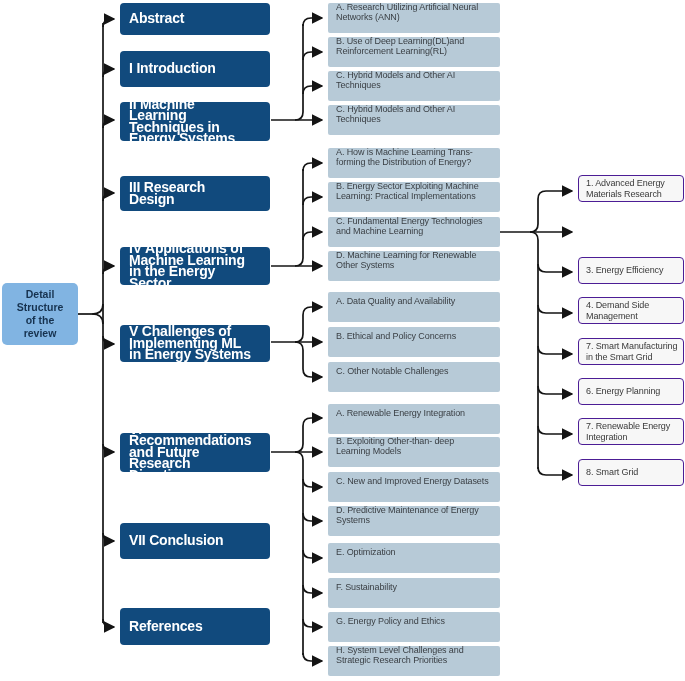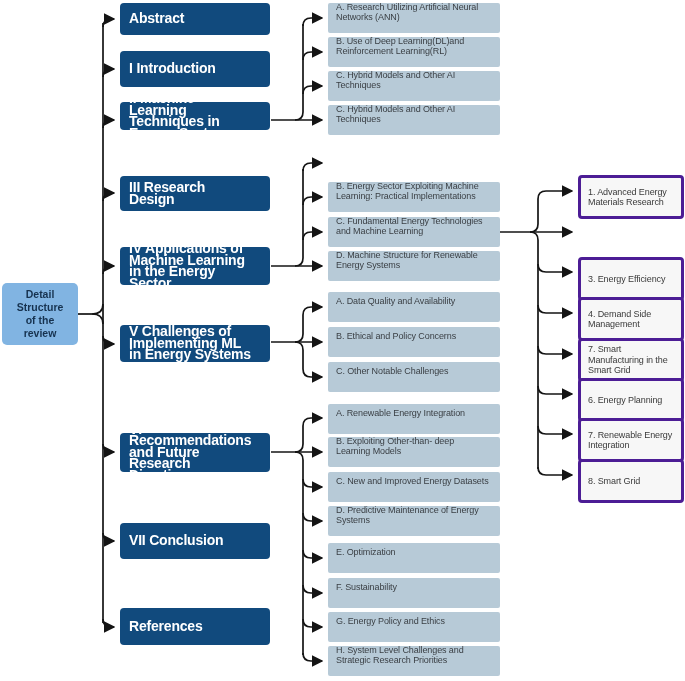--- a/index.html
+++ b/index.html
@@ -17,21 +17,21 @@
   .sec{
     left:120px;width:150px;background:#114a7d;border-radius:4px;color:#ffffff;
     font-weight:700;font-size:14px;line-height:11.5px;letter-spacing:-0.2px;
     padding:2px 16px 2px 9px;
   }
   .sub{
     left:328px;width:172px;height:30px;background:#b7cad7;border-radius:2px;color:#3a3f44;
     font-size:9px;line-height:10.5px;letter-spacing:-0.1px;padding:2px 10px 14px 8px;
   }
   .topic{
-    left:578px;width:106px;height:44px;background:#f7f7f7;border:3px solid #4c1d95;
+    left:578px;width:106px;height:27px;background:#f7f7f7;border:1px solid #4c1d95;
     border-radius:4px;color:#3a3a3a;font-size:9px;line-height:10.5px;
     letter-spacing:-0.1px;padding:2px 5px 2px 7px;
   }
   path.w{fill:none;stroke:#141414;stroke-width:1.7px;}
 </style>
 </head>
 <body>
 
 <div class="canvas">
 
@@ -96,36 +96,37 @@
       <path class="w" marker-end="url(#arr)" d="M538,386 Q538,394 546,394 H572"></path>
       <path class="w" marker-end="url(#arr)" d="M538,426 Q538,434 546,434 H572"></path>
       <path class="w" marker-end="url(#arr)" d="M538,467 Q538,475 546,475 H572"></path>
     </g>
   </svg>
 
   <div class="node root">Detail Structure of the review</div>
 
   <div class="node sec" style="top:3px;height:32px">Abstract</div>
   <div class="node sec" style="top:51px;height:36px">I Introduction</div>
-  <div class="node sec" style="top:102px;height:28px">II Machine Learning Techniques in Energy Systems</div>
+  <div class="node sec" style="top:102px;height:39px">II Machine Learning Techniques in Energy Systems</div>
   <div class="node sec" style="top:176px;height:35px">III Research Design</div>
   <div class="node sec" style="top:247px;height:38px">IV Applications of Machine Learning in the Energy Sector</div>
   <div class="node sec" style="top:325px;height:37px">V Challenges of Implementing ML in Energy Systems</div>
   <div class="node sec" style="top:433px;height:39px">VI Recommendations and Future Research Directions</div>
   <div class="node sec" style="top:523px;height:36px">VII Conclusion</div>
   <div class="node sec" style="top:608px;height:37px">References</div>
 
   <div class="node sub" style="top:3px">A. Research Utilizing Artificial Neural Networks (ANN)</div>
   <div class="node sub" style="top:37px">B. Use of Deep Learning(DL)and Reinforcement Learning(RL)</div>
   <div class="node sub" style="top:71px">C. Hybrid Models and Other AI Techniques</div>
   <div class="node sub" style="top:105px">C. Hybrid Models and Other AI Techniques</div>
 
+  <div class="node sub" style="top:148px">A. How is Machine Learning Trans- forming the Distribution of Energy?</div>
   <div class="node sub" style="top:182px">B. Energy Sector Exploiting Machine Learning: Practical Implementations</div>
   <div class="node sub" style="top:217px">C. Fundamental Energy Technologies and Machine Learning</div>
-  <div class="node sub" style="top:251px">D. Machine Structure for Renewable Energy Systems</div>
+  <div class="node sub" style="top:251px">D. Machine Learning for Renewable Other Systems</div>
 
   <div class="node sub" style="top:292px">A. Data Quality and Availability</div>
   <div class="node sub" style="top:327px">B. Ethical and Policy Concerns</div>
   <div class="node sub" style="top:362px">C. Other Notable Challenges</div>
 
   <div class="node sub" style="top:404px">A. Renewable Energy Integration</div>
   <div class="node sub" style="top:437px">B. Exploiting Other-than- deep Learning Models</div>
   <div class="node sub" style="top:472px">C. New and Improved Energy Datasets</div>
   <div class="node sub" style="top:506px">D. Predictive Maintenance of Energy Systems</div>
   <div class="node sub" style="top:543px">E. Optimization</div>

